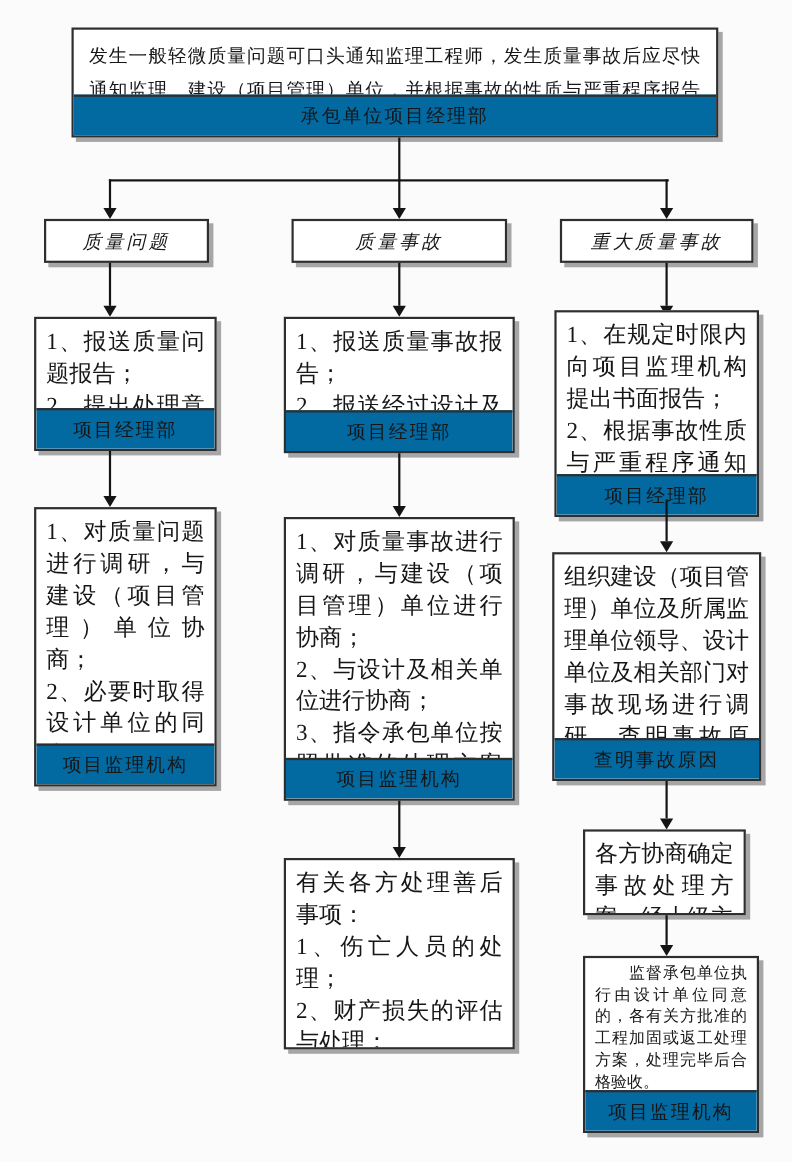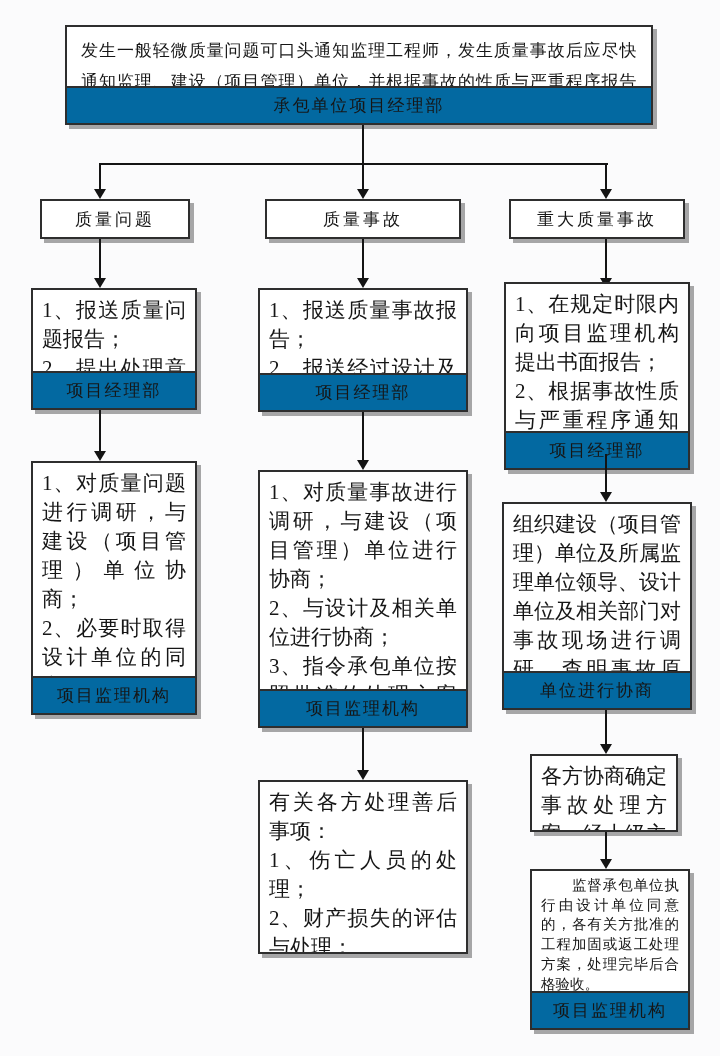--- a/index.html
+++ b/index.html
@@ -20,21 +20,21 @@
     white-space:pre-line;text-align:justify;text-justify:inter-ideograph;
     overflow:hidden;
   }
   .top-text{font-size:17px;line-height:1.85;padding:8px 14px;letter-spacing:.5px;}
   .unit-label{
     margin-top:auto;height:37px;box-sizing:border-box;flex:0 0 37px;
     background:#0369a1;border-top:2px solid #2e2e2e;
     display:flex;align-items:center;justify-content:center;
     font-size:17px;letter-spacing:2px;
   }
-  .title-box{align-items:center;justify-content:center;}
+  .title-box{align-items:center;justify-content:center;font-style:italic;}
   .title-text{
     font-size:17px;letter-spacing:3px;text-align:center;
     display:flex;align-items:center;justify-content:center;flex:1;
   }
   .vline{position:absolute;width:2px;background:#141414;}
   .hline{position:absolute;height:2px;background:#141414;}
   .ahead{
     position:absolute;width:0;height:0;
     border-left:6px solid transparent;border-right:6px solid transparent;
     border-top:10px solid #141414;
@@ -109,21 +109,21 @@
   </div>
   <div class="box" style="left:258px;top:470px;width:210px;height:258px">
     <div class="box-text">1、对质量事故进行调研，与建设（项目管理）单位进行协商；
 2、与设计及相关单位进行协商；
 3、指令承包单位按照批准的处理方案处理质量事故；
 4、对处理完毕的工程质量事故部位进行验收。</div>
     <div class="unit-label">项目监理机构</div>
   </div>
   <div class="box" style="left:502px;top:502px;width:190px;height:208px">
     <div class="box-text">组织建设（项目管理）单位及所属监理单位领导、设计单位及相关部门对事故现场进行调研，查明事故原因，人员及财产损失情况。</div>
-    <div class="unit-label">单位进行协商</div>
+    <div class="unit-label">查明事故原因</div>
   </div>
 
   <div class="vline" style="left:362px;top:728px;height:42px"></div>
   <div class="ahead" style="left:357px;top:770px"></div>
   <div class="vline" style="left:605px;top:710px;height:34px"></div>
   <div class="ahead" style="left:600px;top:744px"></div>
 
   <div class="box" style="left:258px;top:780px;width:210px;height:174px">
     <div class="box-text">有关各方处理善后事项：
 1、伤亡人员的处理；

